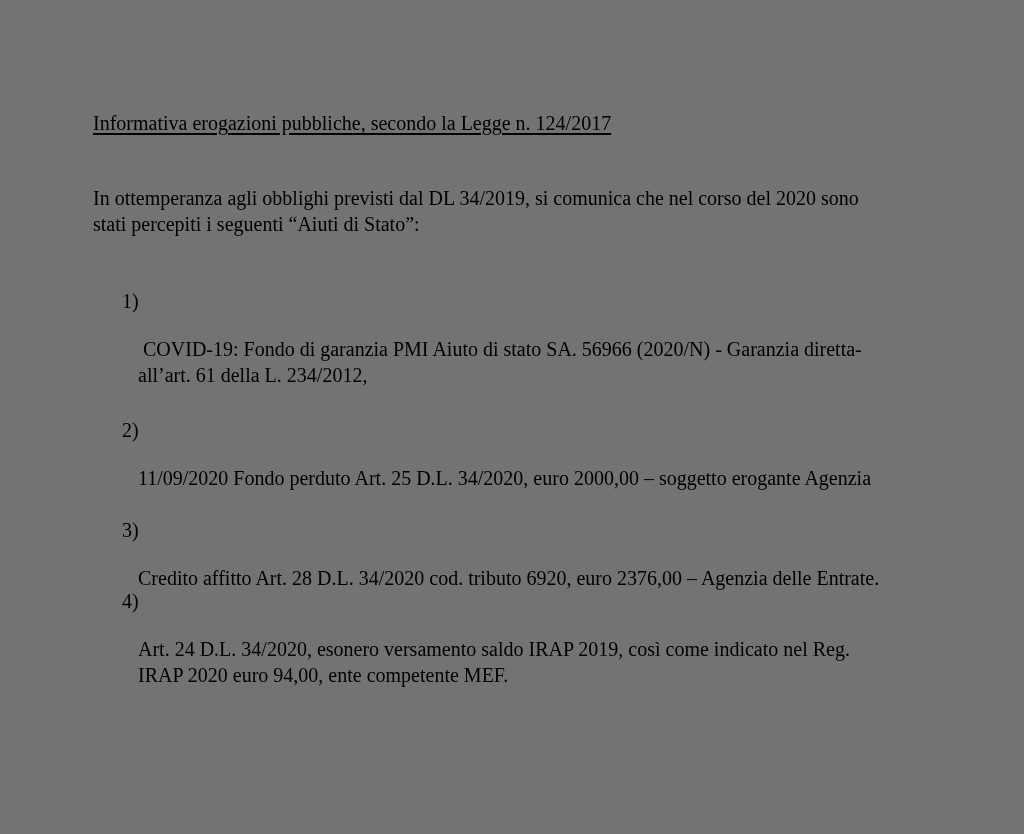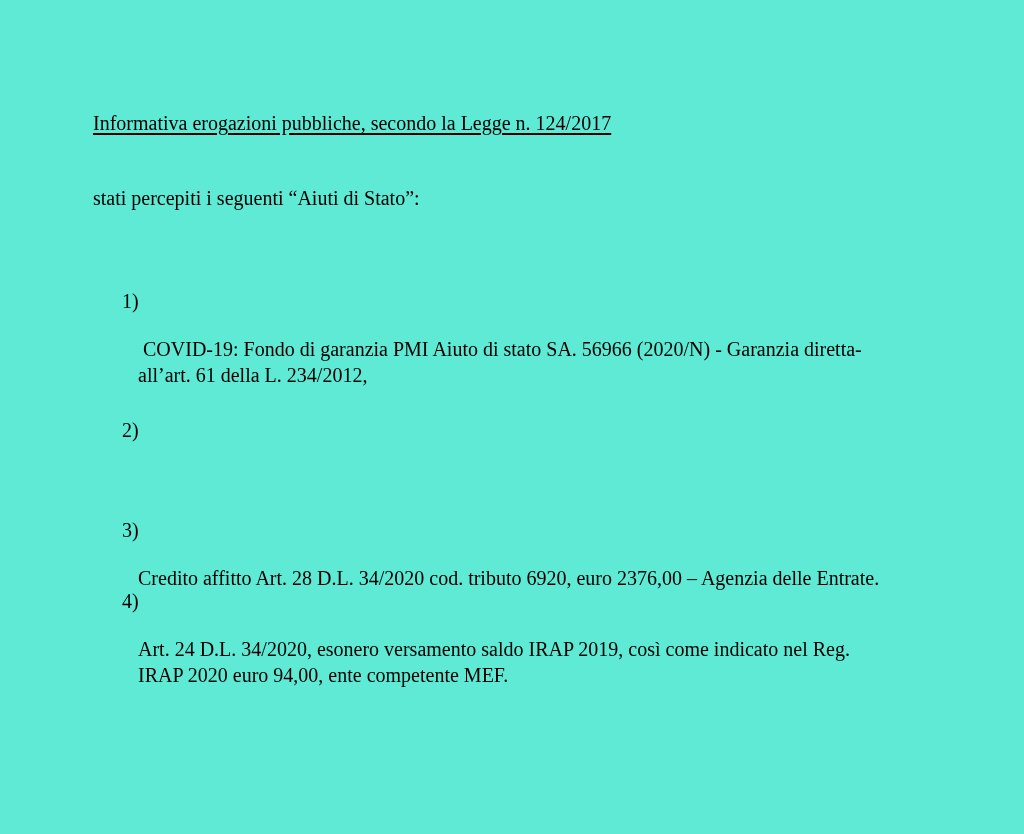--- a/index.html
+++ b/index.html
@@ -14,21 +14,21 @@
     position: relative;
     font-family: "Liberation Serif", "DejaVu Serif", serif;
     font-size: 20px;
     line-height: 26px;
     color: #000000;
     -webkit-font-smoothing: antialiased;
   }
   .page {
     position: absolute;
     inset: 0;
-    background: #5eead4;
+    background: #737373;
   }
   .title {
     position: absolute;
     left: 93px;
     top: 110px;
     margin: 0;
     font-size: 20px;
     font-weight: normal;
     text-decoration: underline;
     text-underline-offset: 3px;
@@ -65,34 +65,36 @@
   .item-4 { top: 588px; }
 </style>
 </head>
 <body>
 
 <div class="page">
 
   <h1 class="title">Informativa erogazioni pubbliche, secondo la Legge n. 124/2017</h1>
 
   <p class="intro">
+    <span class="line">In ottemperanza agli obblighi previsti dal DL 34/2019, si comunica che nel corso del 2020 sono</span>
     <span class="line">stati percepiti i seguenti “Aiuti di Stato”:</span>
   </p>
 
   <div class="item item-1">
     <span class="item-marker">1)</span>
     <span class="item-text">
       <span class="line"> COVID-19: Fondo di garanzia PMI Aiuto di stato SA. 56966 (2020/N) - Garanzia diretta-</span>
       <span class="line">all’art. 61 della L. 234/2012,</span>
     </span>
   </div>
 
   <div class="item item-2">
     <span class="item-marker">2)</span>
     <span class="item-text">
+      <span class="line">11/09/2020 Fondo perduto Art. 25 D.L. 34/2020, euro 2000,00 – soggetto erogante Agenzia</span>
     </span>
   </div>
 
   <div class="item item-3">
     <span class="item-marker">3)</span>
     <span class="item-text">
       <span class="line">Credito affitto Art. 28 D.L. 34/2020 cod. tributo 6920, euro 2376,00 – Agenzia delle Entrate.</span>
     </span>
   </div>
 

